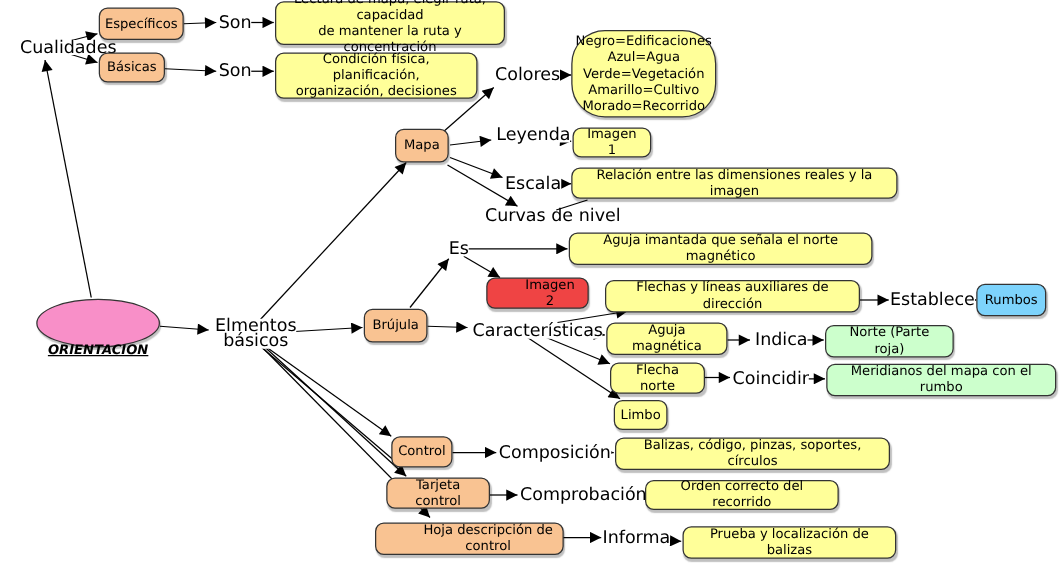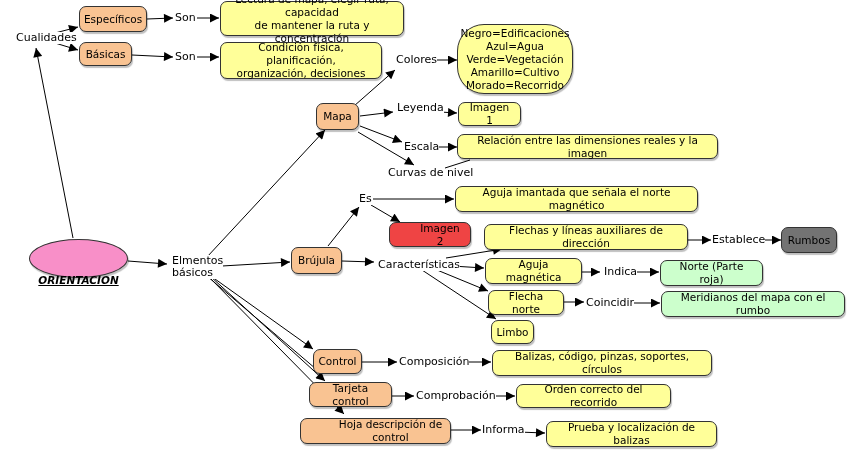--- a/index.html
+++ b/index.html
@@ -7,21 +7,21 @@
          font-family: "DejaVu Sans", "Liberation Sans", sans-serif; font-size: 10.5px; color: #000; }
   #edges { position: absolute; left: 0; top: 0; width: 848px; height: 450px; }
   .node { position: absolute; box-sizing: border-box; border: 1px solid #333; border-radius: 7px;
           display: flex; align-items: center; justify-content: center; text-align: center;
           line-height: 13px; padding: 2px 6px; box-shadow: 1px 2px 1px rgba(0,0,0,0.25); white-space: pre-line; }
   .orange { background: #f9c392; }
   .yellow { background: #ffff99; }
   .green  { background: #ccffcc; }
   .pink   { background: #f88fc8; border-radius: 50%; border: 1px solid #333; }
   .pink span { font-weight: bold; font-style: italic; text-decoration: underline; font-size: 10.5px; margin-top: 44px; }
-  .lbl { position: absolute; background: #fff; line-height: 12px; white-space: pre-line; font-size: 11px; }
+  .lbl { position: absolute; background: #fff; text-align: center; line-height: 12px; white-space: pre-line; font-size: 14px; }
 </style>
 </head>
 <body>
 
 <svg id="edges" xmlns="http://www.w3.org/2000/svg">
   <defs>
     <marker id="ah" viewBox="0 0 10 10" refX="10" refY="5" markerWidth="10" markerHeight="9" orient="auto-start-reverse" markerUnits="userSpaceOnUse">
       <path d="M0,0 L10,5 L0,10 z" fill="#000"></path>
     </marker>
   </defs>
@@ -113,21 +113,21 @@
 Verde=Vegetación
 Amarillo=Cultivo
 Morado=Recorrido</div>
 <div class="node yellow" style="left: 458px; top: 102px; width: 63px; height: 24px; background: rgb(255, 255, 153);">Imagen 1</div>
 <div class="node yellow" style="left: 457px; top: 134px; width: 261px; height: 25px; background: rgb(255, 255, 153);">Relación entre las dimensiones reales y la imagen</div>
 
 <div class="node orange" style="left: 291px; top: 247px; width: 51px; height: 27px; background: rgb(249, 195, 146);">Brújula</div>
 <div class="node yellow" style="left: 455px; top: 186px; width: 243px; height: 26px; background: rgb(255, 255, 153);">Aguja imantada que señala el norte magnético</div>
 <div class="node green" style="left: 389px; top: 222px; width: 82px; height: 25px; background: #ef4444; padding-left: 26px;">Imagen 2</div>
 <div class="node yellow" style="left: 484px; top: 224px; width: 204px; height: 26px; background: rgb(255, 255, 153);">Flechas y líneas auxiliares de dirección</div>
-<div class="node green" style="left: 781px; top: 227px; width: 56px; height: 26px; background: #737373;">Rumbos</div>
+<div class="node green" style="left: 781px; top: 227px; width: 56px; height: 26px; background: #7dd3fc;">Rumbos</div>
 <div class="node yellow" style="left: 485px; top: 258px; width: 97px; height: 26px; background: rgb(255, 255, 153);">Aguja magnética</div>
 <div class="node green" style="left: 660px; top: 260px; width: 103px; height: 26px; background: rgb(204, 255, 204);">Norte (Parte roja)</div>
 <div class="node yellow" style="left: 488px; top: 290px; width: 76px; height: 25px; background: rgb(255, 255, 153);">Flecha norte</div>
 <div class="node green" style="left: 661px; top: 291px; width: 184px; height: 26px; background: rgb(204, 255, 204);">Meridianos del mapa con el rumbo</div>
 <div class="node yellow" style="left: 491px; top: 320px; width: 43px; height: 24px; background: rgb(255, 255, 153);">Limbo</div>
 
 <div class="node orange" style="left: 313px; top: 349px; width: 49px; height: 25px; background: rgb(249, 195, 146);">Control</div>
 <div class="node yellow" style="left: 492px; top: 350px; width: 220px; height: 26px; background: rgb(255, 255, 153);">Balizas, código, pinzas, soportes, círculos</div>
 <div class="node orange" style="left: 309px; top: 382px; width: 83px; height: 25px; background: rgb(249, 195, 146);">Tarjeta control</div>
 <div class="node yellow" style="left: 516px; top: 384px; width: 155px; height: 24px; background: rgb(255, 255, 153);">Orden correcto del recorrido</div>

